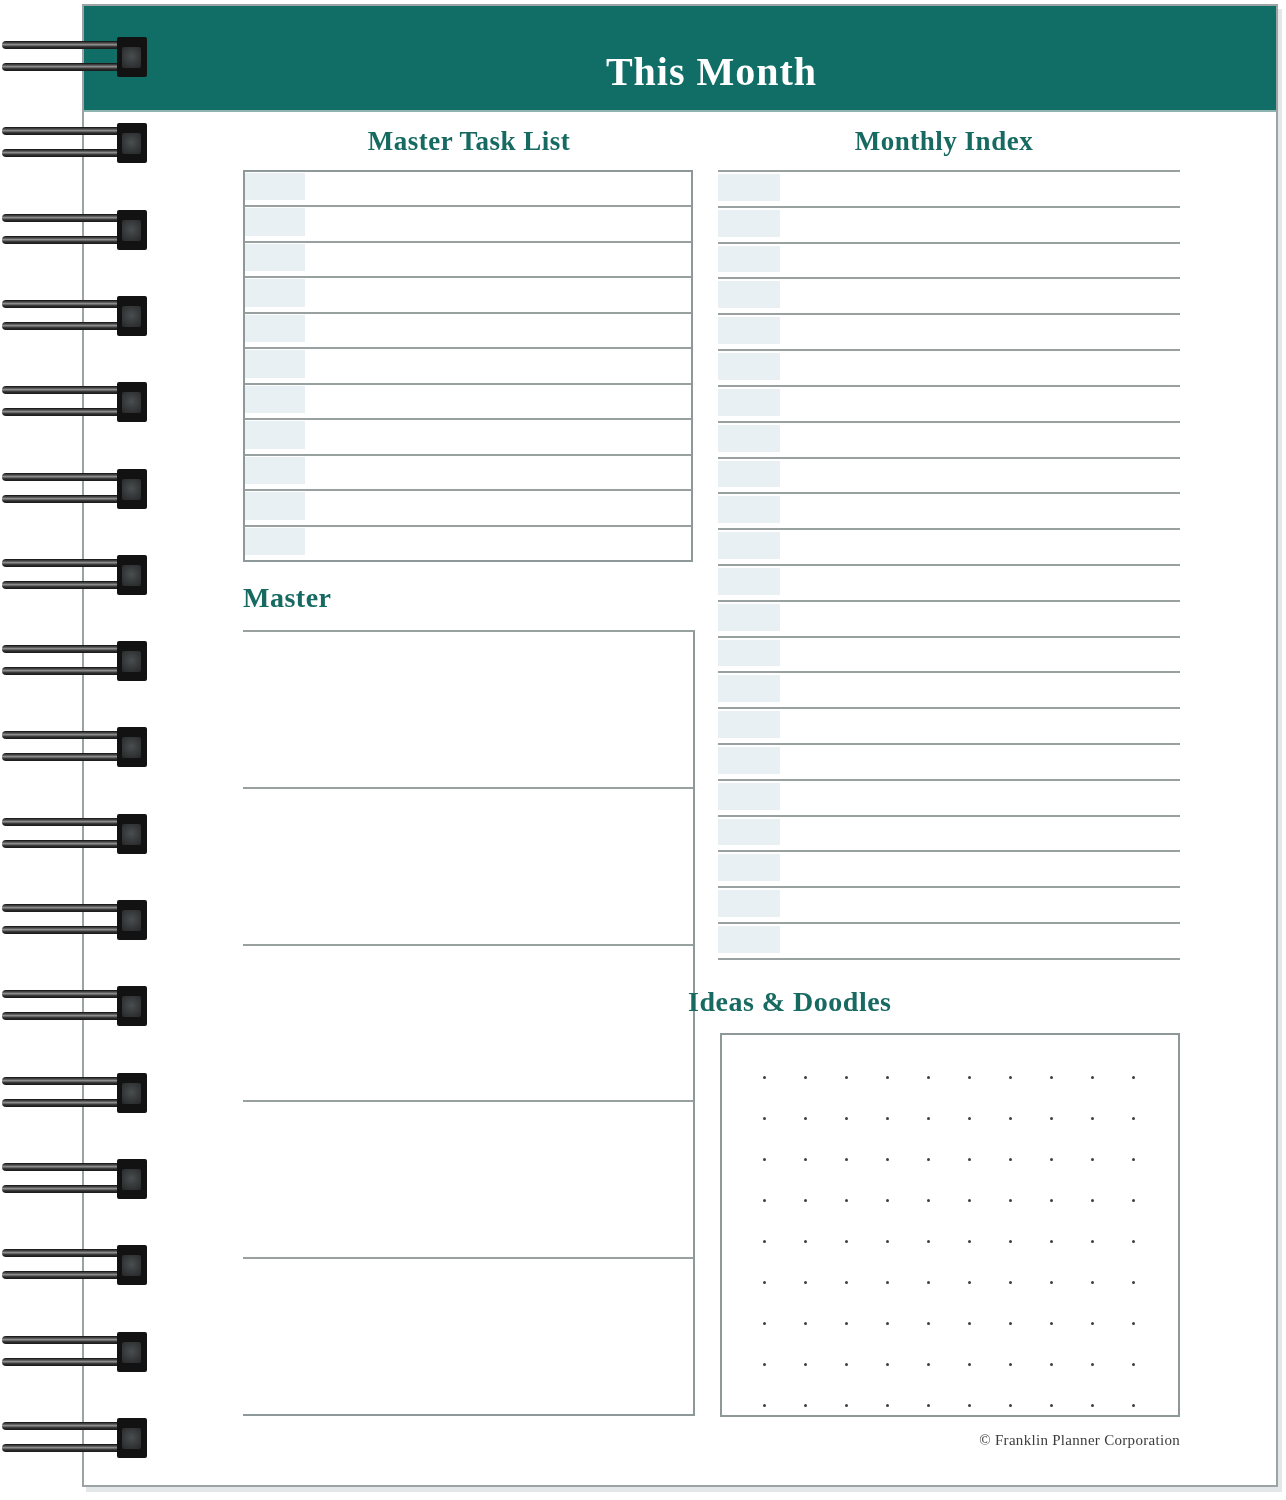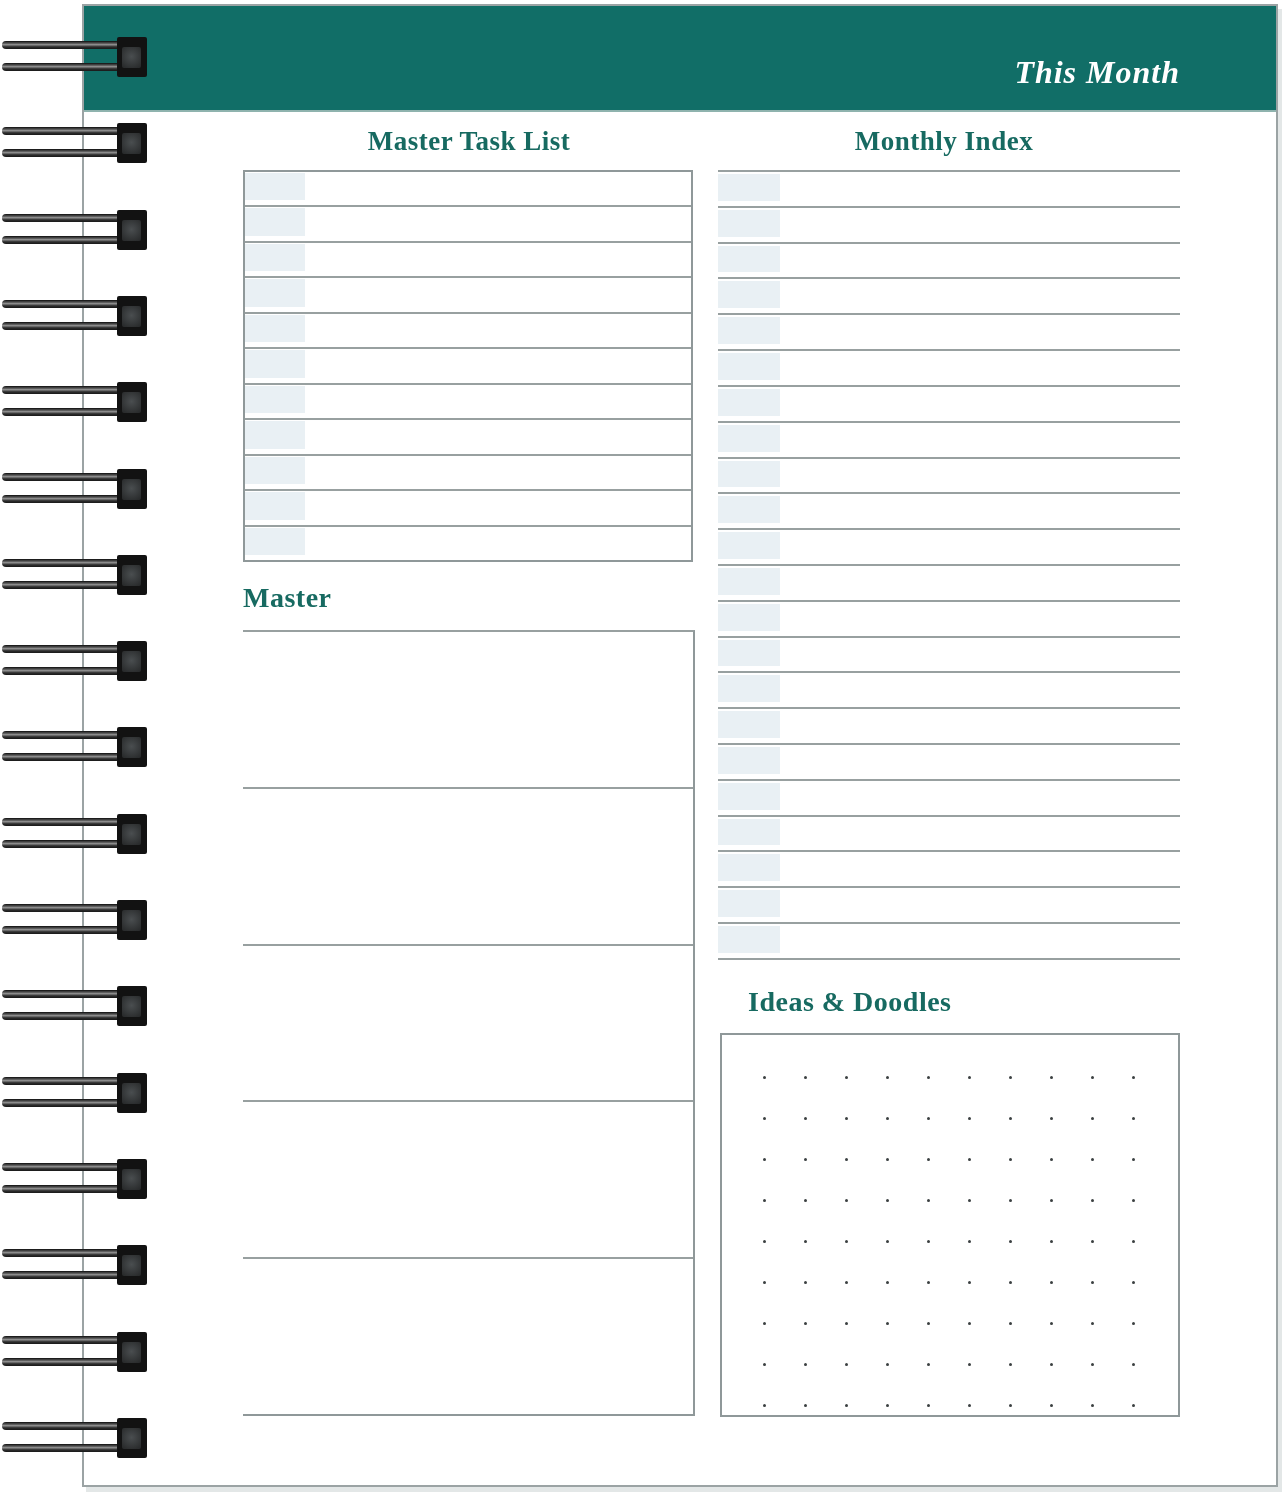--- a/index.html
+++ b/index.html
@@ -13,31 +13,31 @@
     background:#ffffff; border:2px solid #9BA3A4;
     box-shadow:4px 5px 0 #E3E7E7;
   }
 
   .header {
     position:absolute; left:0; top:0; width:1192px; height:106px;
     background:#116E67; border-bottom:2px solid #8FB3AE;
   }
   .header h1 {
     position:absolute; left:159px; top:50px; width:937px;
-    text-align:right; font-size:32px; font-weight:bold; color:#FFFFFF;
-    letter-spacing:1px; line-height:32px;font-style:italic;
+    text-align:center; font-size:40px; font-weight:bold; color:#FFFFFF;
+    letter-spacing:1px; line-height:32px;
   }
 
   .section-title {
     position:absolute; color:#176A61; font-weight:bold; letter-spacing:0.5px;
   }
   .mtl-title { left:155px; top:120px; width:460px; text-align:center; font-size:27px; }
   .mi-title  { left:630px; top:120px; width:460px; text-align:center; font-size:27px; }
   .goals-title { left:159px; top:576px; font-size:28px; }
-  .ideas-title { left:664px; top:980px; font-size:28px; }
+  .ideas-title { left:604px; top:980px; font-size:28px; }
 
   
   .mtl-table {
     position:absolute; left:159px; top:164px; width:450px; height:392px;
     border:2px solid #8F9899; display:flex; flex-direction:column;
   }
   .m-row { flex:1; position:relative; border-bottom:2px solid #98A0A0; }
   .m-row:last-child { border-bottom:none; }
   .m-cell {
     position:absolute; left:0; top:1px; bottom:5px; width:60px; background:#E9F0F4;
@@ -313,20 +313,21 @@
         <div class="dot" style="left: 123px; top: 369px;"></div>
         <div class="dot" style="left: 164px; top: 369px;"></div>
         <div class="dot" style="left: 205px; top: 369px;"></div>
         <div class="dot" style="left: 246px; top: 369px;"></div>
         <div class="dot" style="left: 287px; top: 369px;"></div>
         <div class="dot" style="left: 328px; top: 369px;"></div>
         <div class="dot" style="left: 369px; top: 369px;"></div>
         <div class="dot" style="left: 410px; top: 369px;"></div>
       </div>
 
+    <div class="copyright">© Franklin Planner Corporation</div>
 
   </div>
 
   <div class="coils" id="coils">
       <div class="coil" style="top: 37px;">
         <div class="wire top"></div>
         <div class="wire bottom"></div>
         <div class="coil-block">
           <div class="inner"></div>
         </div>

